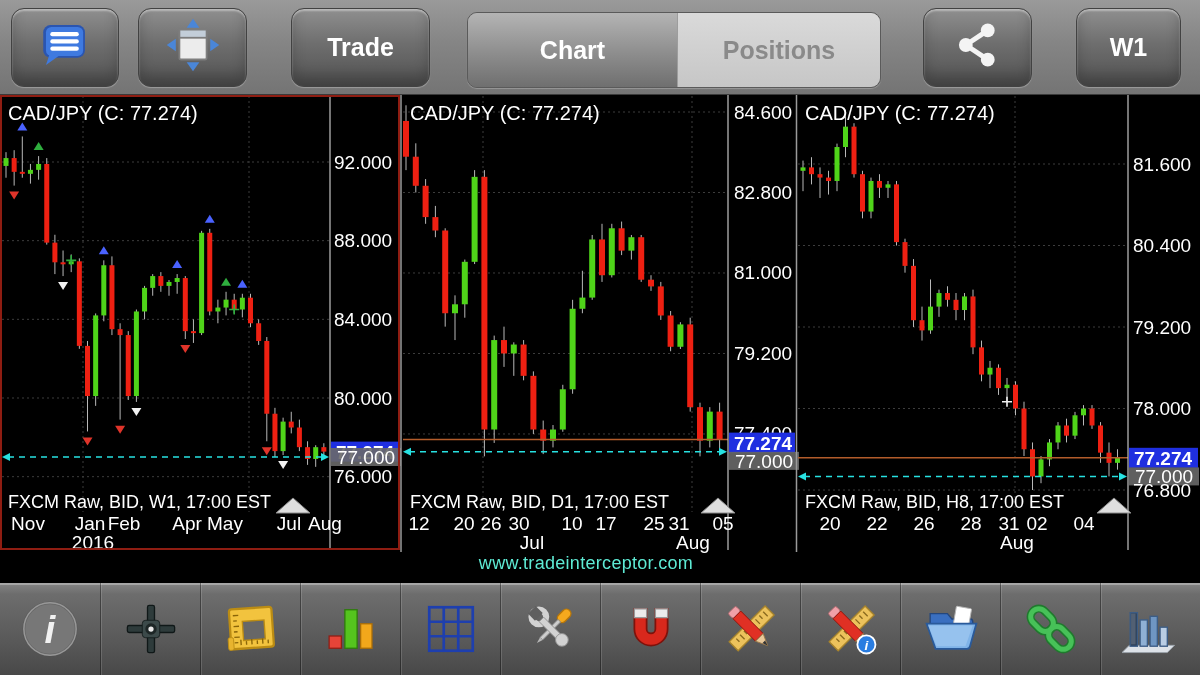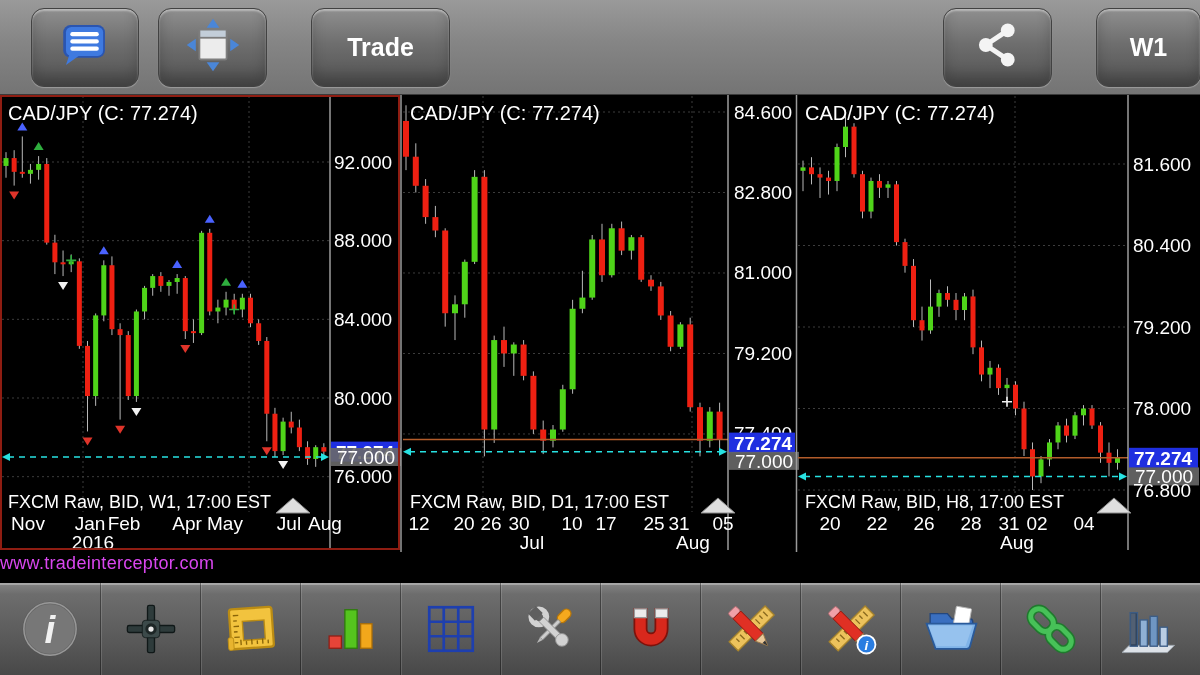--- a/index.html
+++ b/index.html
@@ -8,36 +8,36 @@
 
   
   #topbar { position:absolute; left:0; top:0; width:1200px; height:95px;
     background:linear-gradient(180deg,#9a9a9a 0%,#858585 45%,#747474 100%);
     border-bottom:1px solid #3a3a3a; }
   .tb-button { position:absolute; top:8px; height:79px; border-radius:13px;
     background:linear-gradient(180deg,#8f8f8f 0%,#6e6e6e 45%,#525252 100%);
     border:1px solid #424242;
     box-shadow: inset 0 2px 2px rgba(255,255,255,.4), inset 0 -10px 14px rgba(0,0,0,.22), 0 1px 1px rgba(255,255,255,.28);
     color:#fff; font-weight:bold; font-size:25px;
-    display:flex; align-items:center; justify-content:center; cursor:pointer;margin-left:20px; }
+    display:flex; align-items:center; justify-content:center; cursor:pointer; }
   #seg { position:absolute; left:467px; top:12px; width:414px; height:76px;
     border-radius:10px; overflow:hidden; display:flex;
     border:1px solid #5a5a5a; box-shadow:0 1px 1px rgba(255,255,255,.25); }
   .seg-item { display:flex; align-items:center; justify-content:center;
     font-size:25px; font-weight:bold; cursor:pointer; }
   #seg-chart { width:209px; background:linear-gradient(180deg,#b4b4b4 0%,#8d8d8d 55%,#6f6f6f 100%); color:#fff; }
   #seg-positions { flex:1; background:linear-gradient(180deg,#dadada 0%,#c6c6c6 100%);
     color:#8a8a8a; border-left:1px solid #9d9d9d; }
 
   
   #charts-wrap { position:absolute; left:0; top:95px; width:1200px; height:488px; background:#000; }
   #chart-svg { position:absolute; left:0; top:0; }
   svg text { font-family:"Liberation Sans", sans-serif; }
-  #website { position:absolute; left:0; top:458px; width:1172px; 
-    color:#d946ef; font-size:18px; letter-spacing:.3px; }
+  #website { position:absolute; left:0; top:458px; width:1172px; text-align:center;
+    color:#5eead4; font-size:18px; letter-spacing:.3px; }
 
   
   #bottombar { position:absolute; left:0; top:583px; width:1200px; height:92px;
     background:linear-gradient(180deg,#858585 0%,#6d6d6d 12%,#585858 65%,#484848 100%);
     box-shadow: inset 0 2px 0 #a6a6a6; display:flex; }
   .bt-cell { width:100px; height:92px; display:flex; align-items:center; justify-content:center;
     border-left:1px solid rgba(0,0,0,.38); box-shadow: inset 1px 0 0 rgba(255,255,255,.14);
     cursor:pointer; background:transparent; border-top:none; border-right:none; border-bottom:none; }
   .bt-cell:first-child { border-left:none; box-shadow:none; }
   .bt-cell span { display:flex; }
@@ -73,20 +73,28 @@
           </g>
           <rect x="17" y="15" width="30" height="33" rx="2" fill="#ececec" stroke="#7d7d7d" stroke-width="2"></rect>
           <rect x="17" y="15" width="30" height="9" fill="#c3ced9" stroke="#7d7d7d" stroke-width="2"></rect>
         </svg>
       </span>
     </div>
     <div class="tb-button" style="left:291px; width:139px;">
       <span>Trade</span>
     </div>
 
+    <div id="seg">
+      <div class="seg-item" id="seg-chart">
+        <span>Chart</span>
+      </div>
+      <div class="seg-item" id="seg-positions">
+        <span>Positions</span>
+      </div>
+    </div>
 
     <div class="tb-button" style="left:923px; width:109px;">
       <span>
         <svg viewBox="0 0 64 64" width="52" height="52">
           <g stroke="#f4f4f4" stroke-width="6">
             <line x1="17" y1="32" x2="44" y2="14"></line>
             <line x1="17" y1="32" x2="44" y2="50"></line>
           </g>
           <circle cx="44" cy="14" r="8.5" fill="#f4f4f4"></circle>
           <circle cx="17" cy="32" r="8.5" fill="#f4f4f4"></circle>

